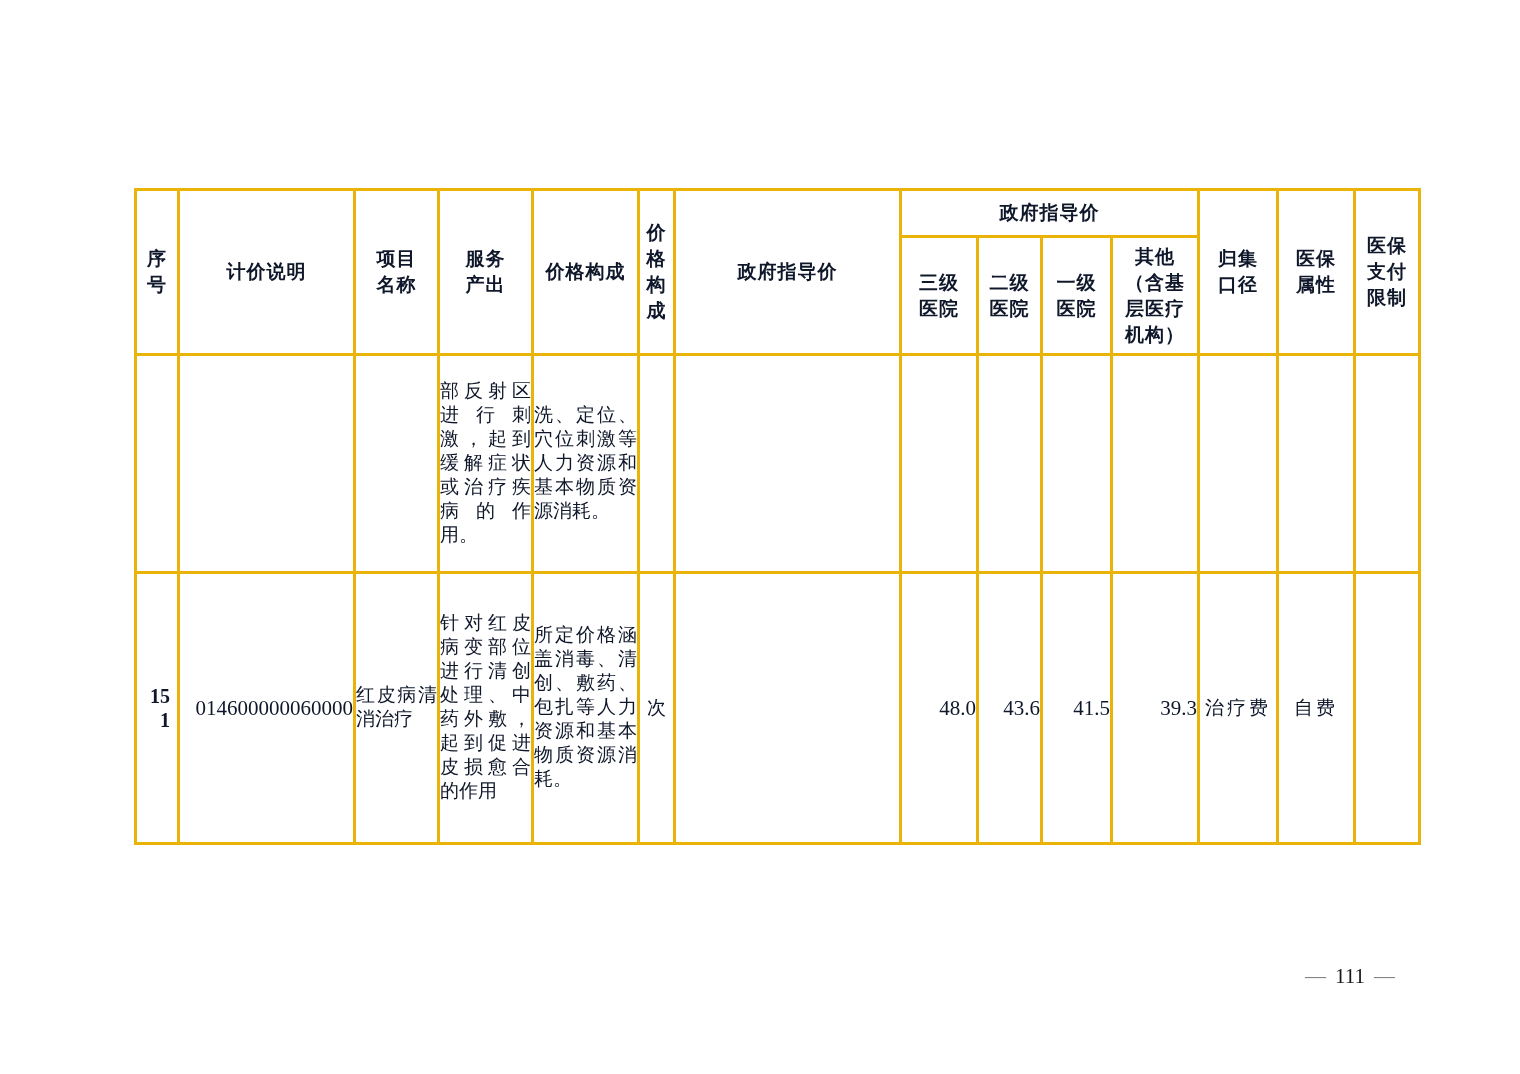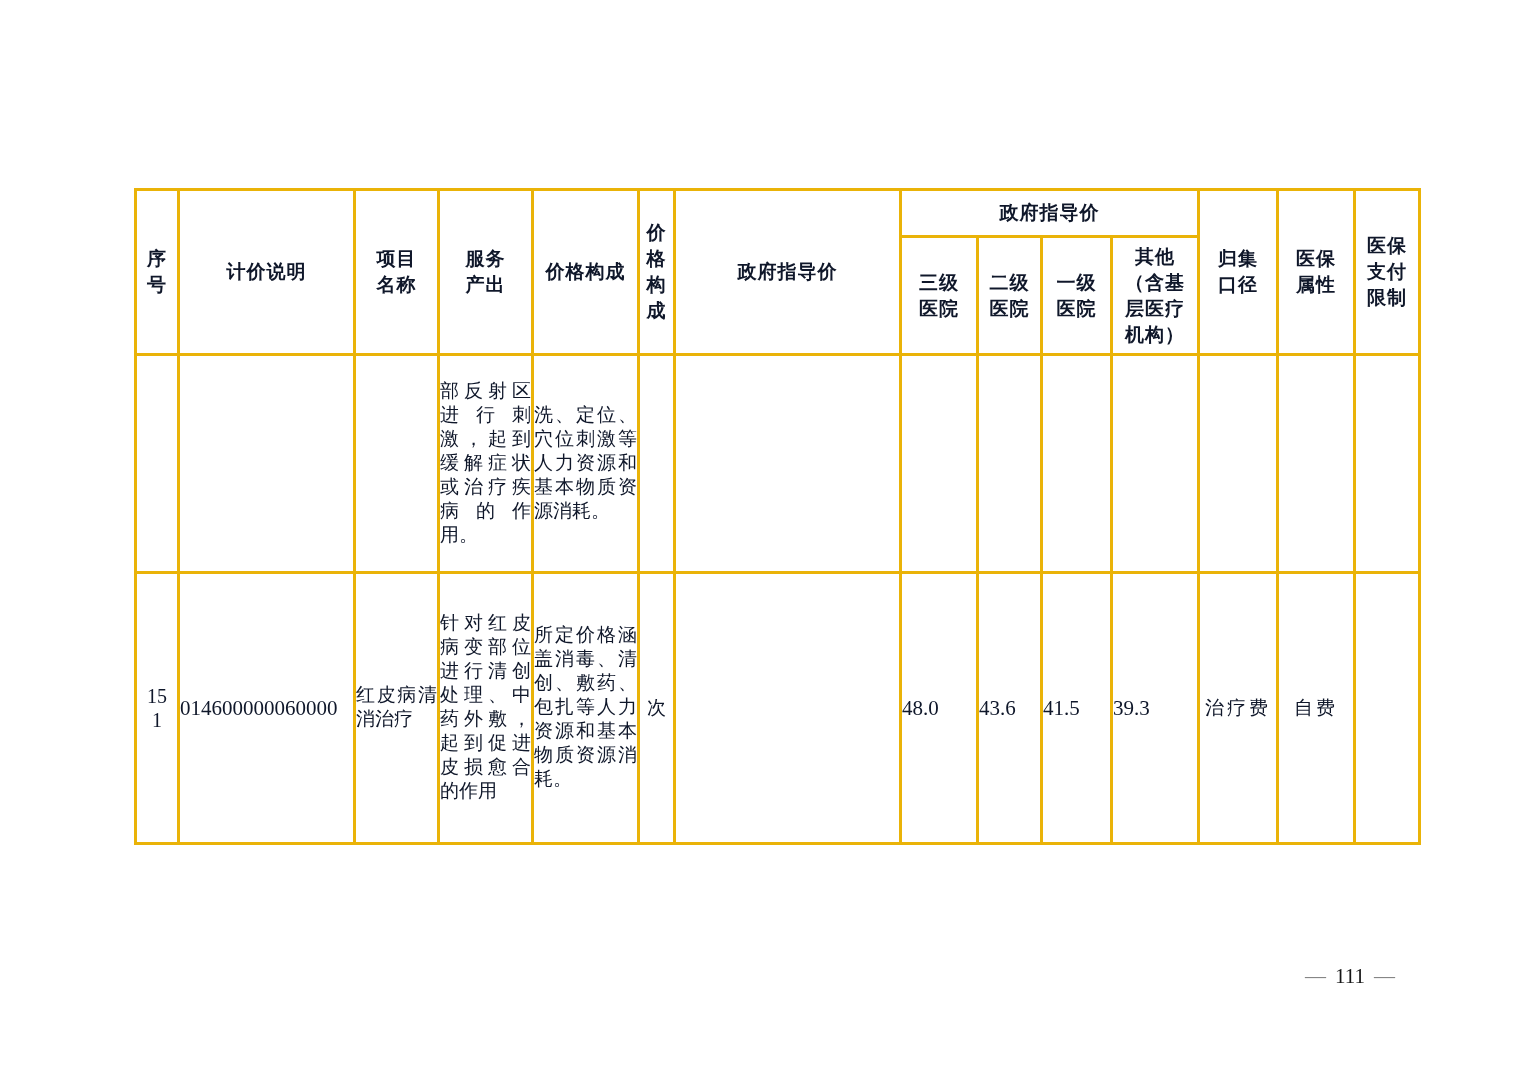--- a/index.html
+++ b/index.html
@@ -49,36 +49,37 @@
     text-justify: inter-character;
     word-break: break-word;
     color: #262626;
     font-family: Liberation Mono, monospace;
   }
   td.pad-sm { padding: 3px 12px; }
   td.pad-md { padding: 3px 13px; }
   td.top { vertical-align: top; }
   td.num {
     font-size: 21px;
-    text-align: left;
+    text-align: right;
     color: #1c1c1c;
   }
   td.ctr {
     font-size: 19px;
     text-align: center;
     color: #262626;
   }
   td.spaced { letter-spacing: 3px; }
   td.seq-cell { text-align: center; font-size: 20px; line-height: 24px; }
   .seq-wrap {
     display: inline-block;
     max-width: 26px;
     word-break: break-all;
-    text-align: center;
+    text-align: right;
     vertical-align: middle;
+    font-weight: bold;
   }
   .footer {
     position: absolute;
     left: 1270px;
     top: 960px;
     width: 160px;
     height: 32px;
     font-size: 21px;
     line-height: 32px;
     text-align: center;

